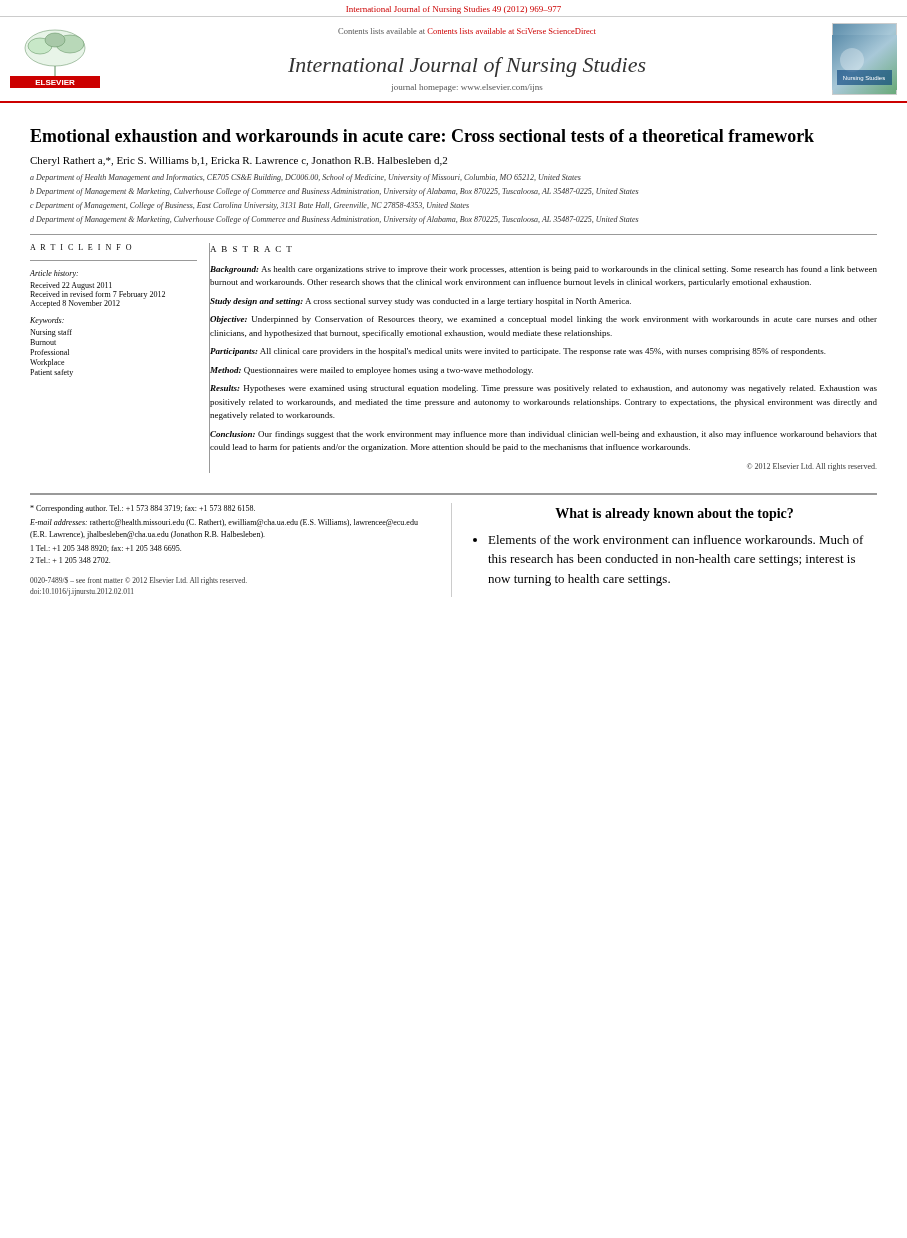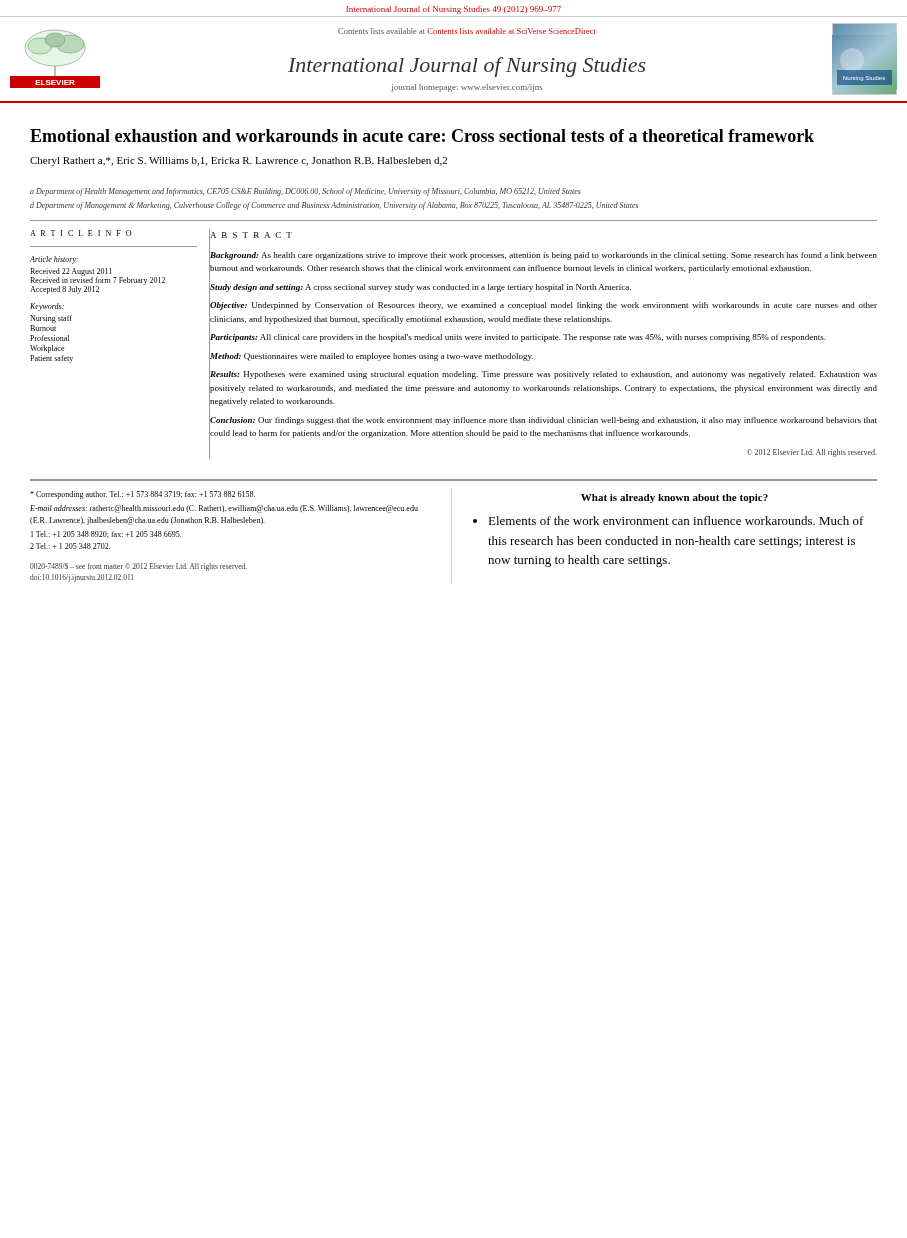--- a/index.html
+++ b/index.html
@@ -69,21 +69,21 @@
     }
     .article-title {
       font-size: 18px;
       font-weight: bold;
       margin: 12px 0 6px 0;
       line-height: 1.3;
       color: #000;
     }
     .authors {
       font-size: 11px;
-      margin-bottom: 20px;
+      margin-bottom: 6px;
       color: #000;
     }
     .affiliations {
       font-size: 8px;
       color: #333;
       font-style: italic;
       line-height: 1.5;
       margin-bottom: 6px;
     }
     .affiliations p {
@@ -175,21 +175,21 @@
       flex: 1;
       border-right: 1px solid #ccc;
       padding-right: 16px;
     }
     .footer-right {
       flex: 1;
       padding-left: 4px;
     }
     .footer-right .what-known-title {
       font-weight: bold;
-      font-size: 11px;
+      font-size: 14px;
       text-align: center;
       margin-bottom: 6px;
     }
     .footer-right ul {
       list-style: disc;
       padding-left: 16px;
       font-size: 13px;
       line-height: 1.5;
     }
     .issn-line {
@@ -251,36 +251,38 @@
 <div class="main-content">
 
   <div class="article-title">Emotional exhaustion and workarounds in acute care: Cross sectional tests of a theoretical framework</div>
 
   <div class="authors">
     <span>Cheryl Rathert a,*, Eric S. Williams b,1, Ericka R. Lawrence c, Jonathon R.B. Halbesleben d,2</span>
   </div>
 
   <div class="affiliations">
     <p>a Department of Health Management and Informatics, CE705 CS&amp;E Building, DC006.00, School of Medicine, University of Missouri, Columbia, MO 65212, United States</p>
+    <p>b Department of Management &amp; Marketing, Culverhouse College of Commerce and Business Administration, University of Alabama, Box 870225, Tuscaloosa, AL 35487-0225, United States</p>
+    <p>c Department of Management, College of Business, East Carolina University, 3131 Bate Hall, Greenville, NC 27858-4353, United States</p>
     <p>d Department of Management &amp; Marketing, Culverhouse College of Commerce and Business Administration, University of Alabama, Box 870225, Tuscaloosa, AL 35487-0225, United States</p>
   </div>
 
   <hr class="divider">
 
   <div class="two-col">
 
     <div class="left-col">
       <div class="section-heading">A R T I C L E   I N F O</div>
       <hr class="divider">
 
       <div class="article-info-block">
         <span class="label">Article history:</span>
         <div class="value">Received 22 August 2011</div>
         <div class="value">Received in revised form 7 February 2012</div>
-        <div class="value">Accepted 8 July 2012</div>
+        <div class="value">Accepted 8 November 2012</div>
       </div>
 
       <div class="keywords-block">
         <span class="label" style="font-style:italic;font-size:8px;display:block;margin-bottom:3px;">Keywords:</span>
         <div class="kw">Nursing staff</div>
         <div class="kw">Burnout</div>
         <div class="kw">Professional</div>
         <div class="kw">Workplace</div>
         <div class="kw">Patient safety</div>
       </div>

